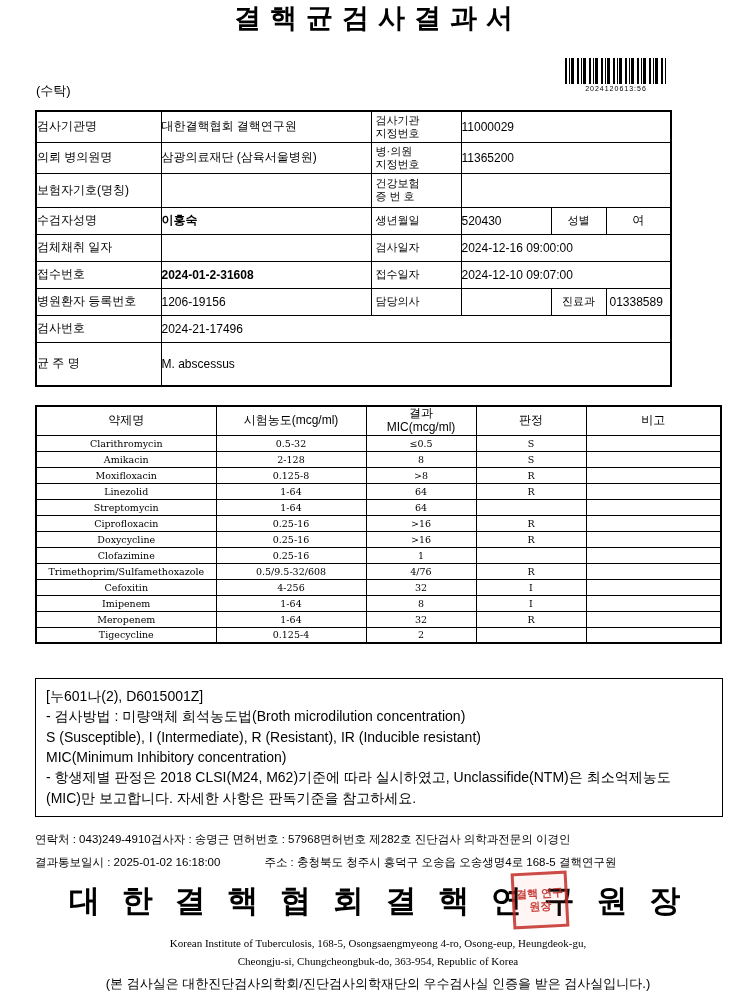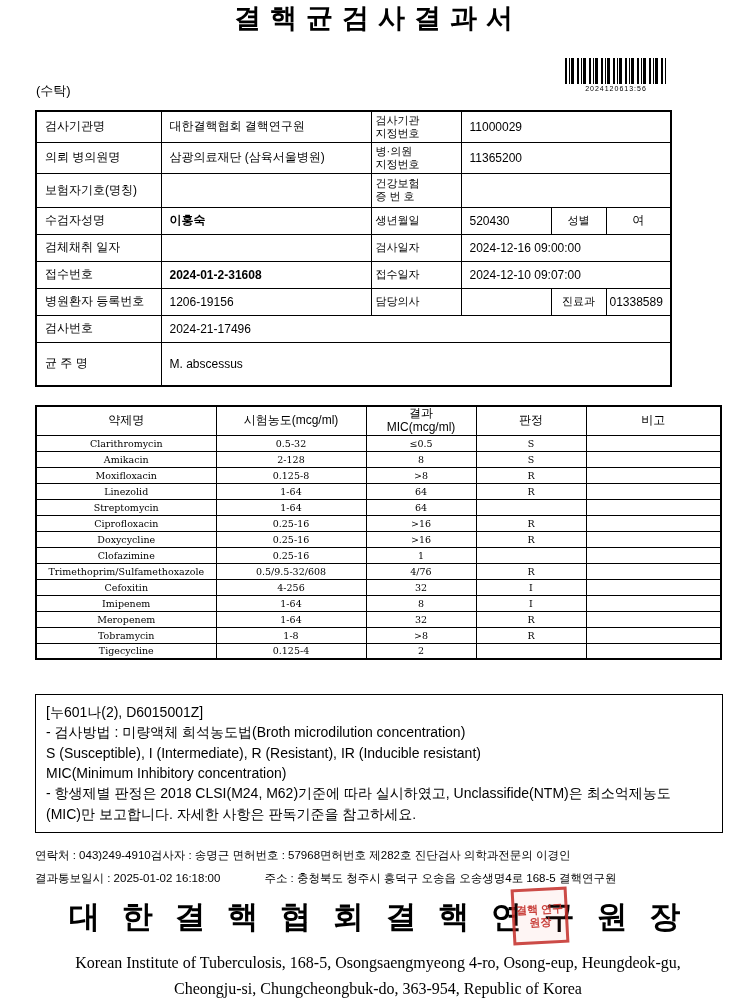--- a/index.html
+++ b/index.html
@@ -34,21 +34,21 @@
   
   table { border-collapse: collapse; }
   .info-table {
     margin: 10px 0 0 35px; width: 635px;
     border: 2px solid #000;
     table-layout: fixed;
   }
   .info-table td {
     border: 1px solid #000;
     font-size: 12px;
-    padding: 2px 8px;
+    padding: 2px 0;
     white-space: pre-line;
     vertical-align: middle;
   }
   .info-table td.lbl { font-size: 12px; }
   .info-table td.lbl2 { font-size: 11px; line-height: 1.15; padding: 2px 4px; }
   .info-table td.bold { font-weight: bold; }
   .r-std { height: 27px; }
   .r-tall { height: 31px; }
   .r-ins { height: 34px; }
   .r-strain { height: 44px; }
@@ -107,21 +107,21 @@
     transform: rotate(-3deg);
     display: flex; align-items: center; justify-content: center;
     font-size: 11px; line-height: 1.2; text-align: center;
     font-weight: bold;
     background: rgba(230, 80, 70, 0.06);
     pointer-events: none;
   }
   .eng-address {
     margin-top: 12px; text-align: center;
     font-family: "Liberation Serif", serif;
-    font-size: 16px; line-height: 1.65;
+    font-size: 11px; line-height: 1.65;
   }
   .cert-line {
     margin-top: 5px; text-align: center;
     font-size: 13px;
   }
 </style>
 </head>
 <body>
 
 <div class="page">
@@ -302,27 +302,20 @@
           <td></td>
         </tr>
         <tr>
           <td>Meropenem</td>
           <td>1-64</td>
           <td>32</td>
           <td>R</td>
           <td></td>
         </tr>
         <tr>
-          <td>Tobramycin</td>
-          <td>1-8</td>
-          <td>&gt;8</td>
-          <td>R</td>
-          <td></td>
-        </tr>
-        <tr>
           <td>Tigecycline</td>
           <td>0.125-4</td>
           <td>2</td>
           <td></td>
           <td></td>
         </tr>
       </tbody>
   </table>
 
   <div class="notes-box">

